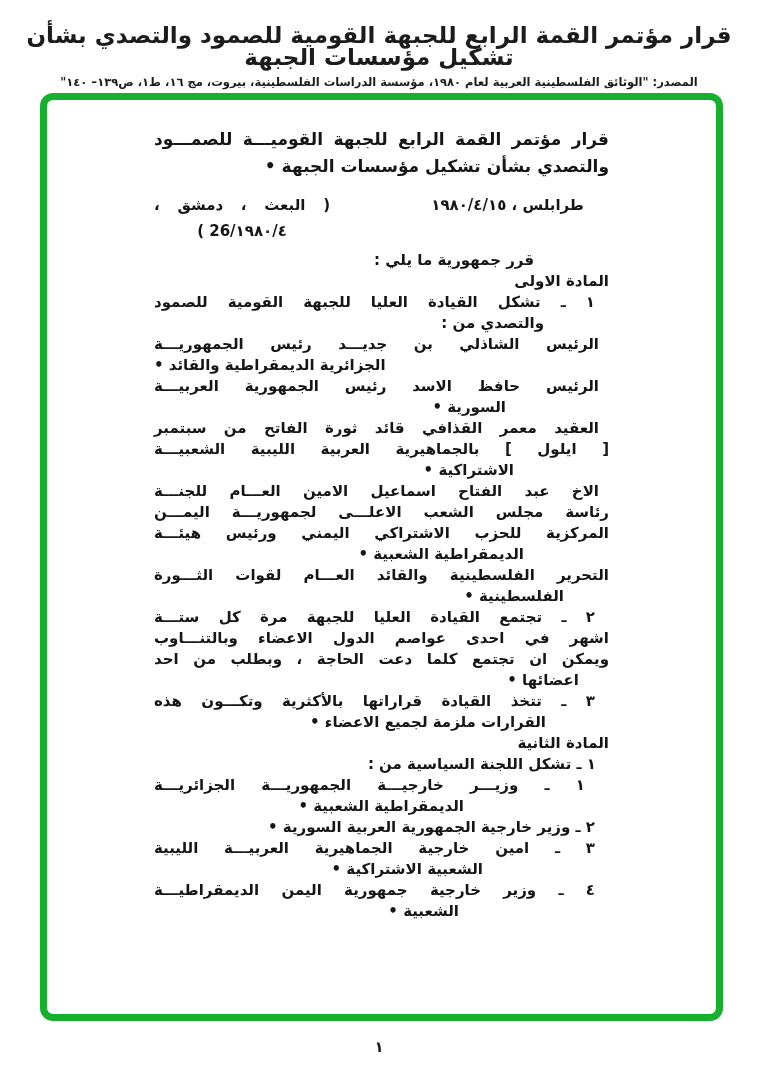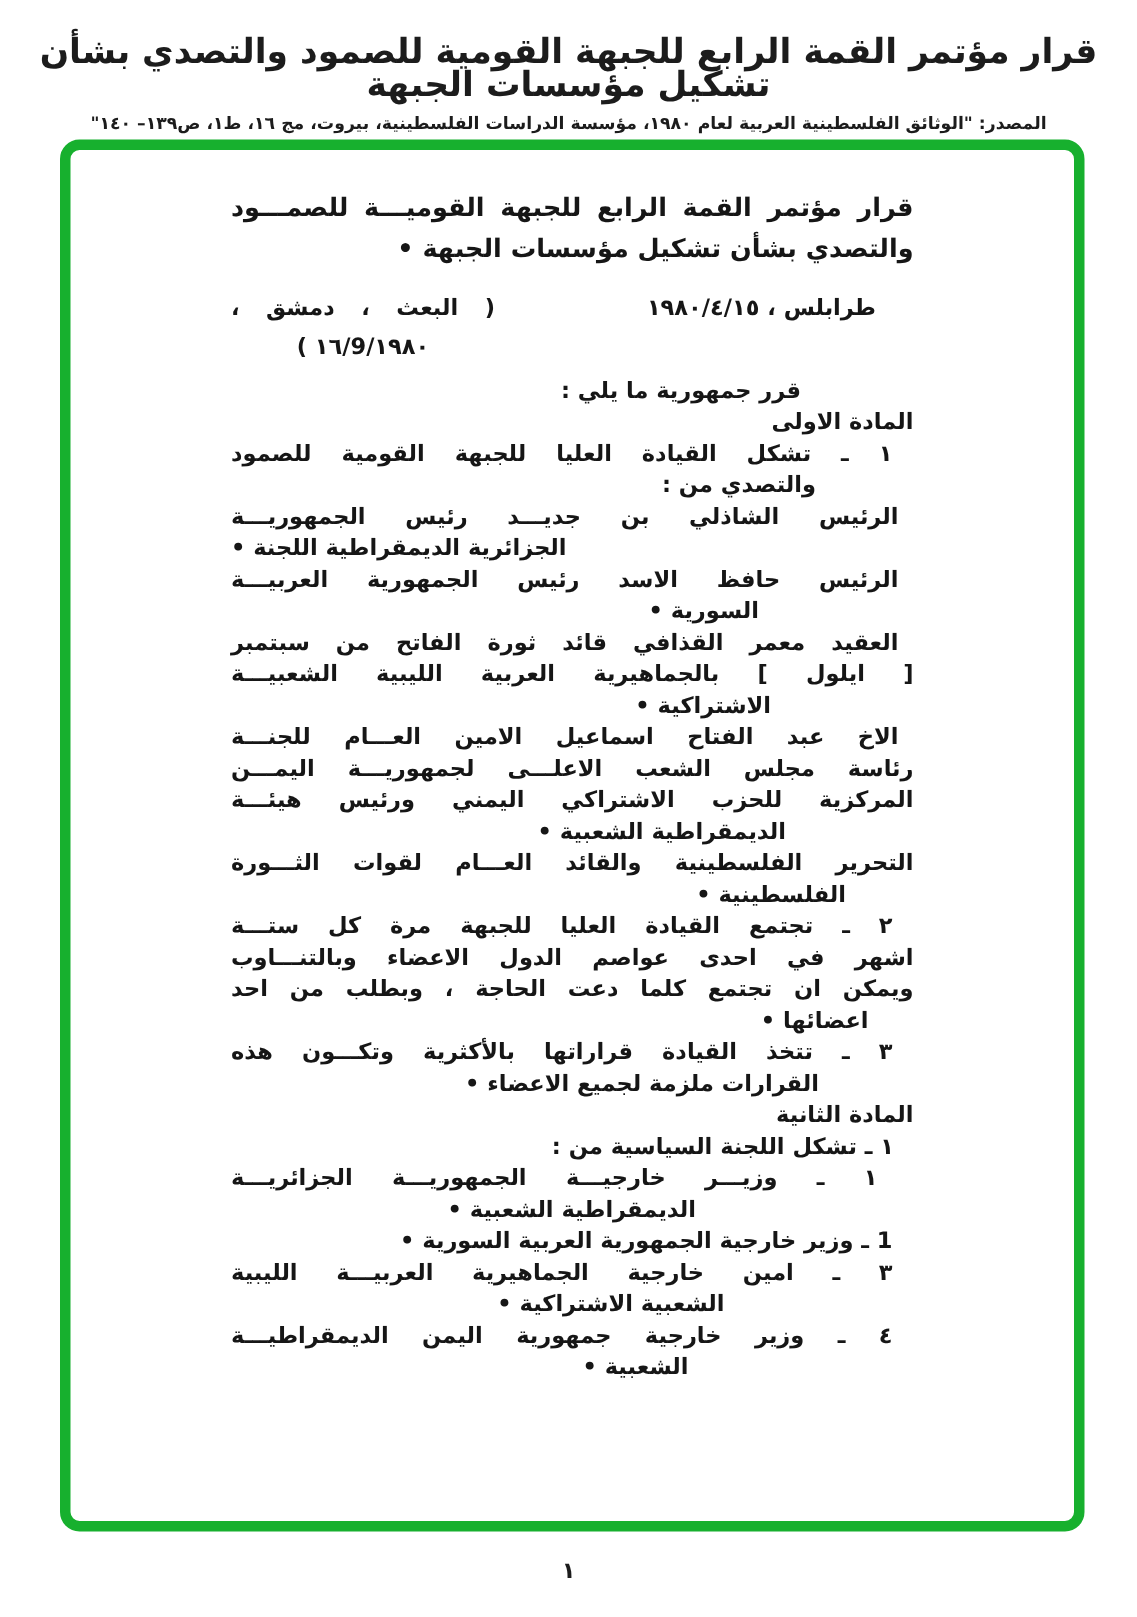--- a/index.html
+++ b/index.html
@@ -55,31 +55,31 @@
 
       <div class="doc-title">
         <div class="justify">قرار مؤتمر القمة الرابع للجبهة القوميـــة للصمـــود</div>
         <div class="right">والتصدي بشأن تشكيل مؤسسات الجبهة •</div>
       </div>
 
       <div class="dateline">
         <span class="dl-right">طرابلس ، ١٩٨٠/٤/١٥</span>
         <span class="dl-left">
           <div class="l1">( البعث ، دمشق ،</div>
-          <div class="l2">١٩٨٠/9/١٦ )</div>
+          <div class="l2">١٩٨٠/٤/26 )</div>
         </span>
       </div>
 
       <div class="lines">
           <div class="line right" style="margin-right: 75px;">قرر جمهورية ما يلي :</div>
           <div class="line right">المادة الاولى</div>
           <div class="line justify" style="text-indent: 14px;">١ ـ تشكل القيادة العليا للجبهة القومية للصمود</div>
           <div class="line right" style="margin-right: 65px;">والتصدي من :</div>
           <div class="line justify" style="text-indent: 10px;">الرئيس الشاذلي بن جديـــد رئيس الجمهوريـــة</div>
-          <div class="line left">الجزائرية الديمقراطية اللجنة •</div>
+          <div class="line left">الجزائرية الديمقراطية والقائد •</div>
           <div class="line justify" style="text-indent: 10px;">الرئيس حافظ الاسد رئيس الجمهورية العربيـــة</div>
           <div class="line right" style="margin-right: 103px;">السورية •</div>
           <div class="line justify" style="text-indent: 10px;">العقيد معمر القذافي قائد ثورة الفاتح من سبتمبر</div>
           <div class="line justify">[ ايلول ] بالجماهيرية العربية الليبية الشعبيـــة</div>
           <div class="line right" style="margin-right: 95px;">الاشتراكية •</div>
           <div class="line justify" style="text-indent: 10px;">الاخ عبد الفتاح اسماعيل الامين العـــام للجنـــة</div>
           <div class="line justify">رئاسة مجلس الشعب الاعلـــى لجمهوريـــة اليمـــن</div>
           <div class="line justify">المركزية للحزب الاشتراكي اليمني ورئيس هيئـــة</div>
           <div class="line right" style="margin-right: 85px;">الديمقراطية الشعبية •</div>
           <div class="line justify">التحرير الفلسطينية والقائد العـــام لقوات الثـــورة</div>
@@ -87,21 +87,21 @@
           <div class="line justify" style="text-indent: 14px;">٢ ـ تجتمع القيادة العليا للجبهة مرة كل ستـــة</div>
           <div class="line justify">اشهر في احدى عواصم الدول الاعضاء وبالتنـــاوب</div>
           <div class="line justify">ويمكن ان تجتمع كلما دعت الحاجة ، وبطلب من احد</div>
           <div class="line right" style="margin-right: 30px;">اعضائها •</div>
           <div class="line justify" style="text-indent: 14px;">٣ ـ تتخذ القيادة قراراتها بالأكثرية وتكـــون هذه</div>
           <div class="line right" style="margin-right: 63px;">القرارات ملزمة لجميع الاعضاء •</div>
           <div class="line right">المادة الثانية</div>
           <div class="line right" style="margin-right: 13px;">١ ـ تشكل اللجنة السياسية من :</div>
           <div class="line justify" style="margin-right: 24px;">١ ـ وزيـــر خارجيـــة الجمهوريـــة الجزائريـــة</div>
           <div class="line right" style="margin-right: 145px;">الديمقراطية الشعبية •</div>
-          <div class="line right" style="margin-right: 14px;">1 ـ وزير خارجية الجمهورية العربية السورية •</div>
+          <div class="line right" style="margin-right: 14px;">٢ ـ وزير خارجية الجمهورية العربية السورية •</div>
           <div class="line justify" style="text-indent: 14px;">٣ ـ امين خارجية الجماهيرية العربيـــة الليبية</div>
           <div class="line right" style="margin-right: 126px; text-align: right;">الشعبية الاشتراكية •</div>
           <div class="line justify" style="text-indent: 14px;">٤ ـ وزير خارجية جمهورية اليمن الديمقراطيـــة</div>
           <div class="line right" style="margin-right: 150px;">الشعبية •</div>
         </div>
 
     </div>
   </div>
 
   <div class="page-number">١</div>

